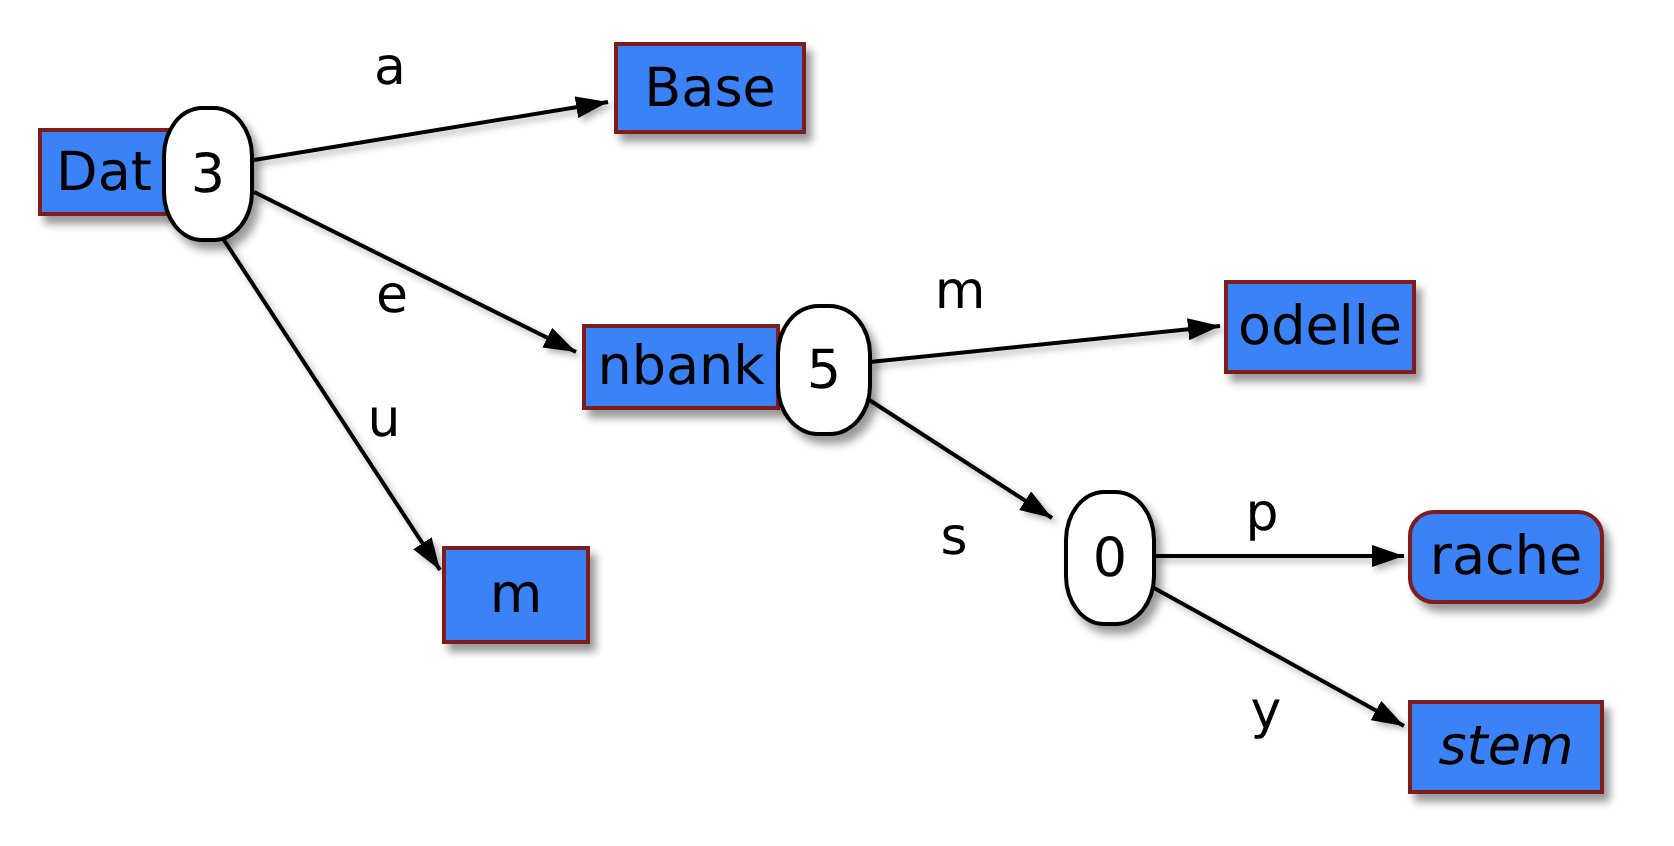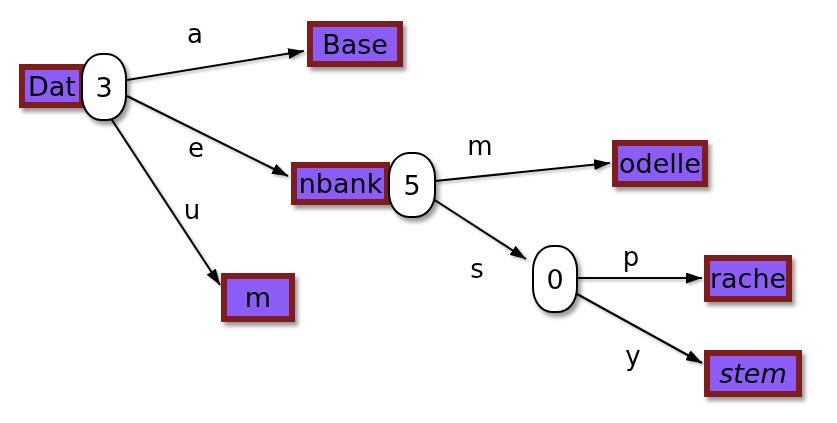--- a/index.html
+++ b/index.html
@@ -14,22 +14,22 @@
   }
   #edges-svg {
     position: absolute;
     left: 0; top: 0;
     z-index: 1;
     filter: drop-shadow(2px 2.5px 1.5px rgba(0,0,0,0.30));
   }
   .rect-node {
     position: absolute;
     box-sizing: border-box;
-    background: #8b5cf6;
-    border: 6px solid #7f1d1d;
+    background: #3b82f6;
+    border: 2px solid #7f1d1d;
     display: flex;
     align-items: center;
     justify-content: center;
     font-size: 27px;
     line-height: 1;
     z-index: 2;
     box-shadow: 3px 4px 4px rgba(0,0,0,0.40);
     text-align: right;
   }
   .oval-node {
@@ -55,21 +55,21 @@
   }
   
   #n-dat    { left:19px;  top:64px;  width:66px; height:44px; }
   #o-dat    { left:81px;  top:53px;  width:46px; height:68px; border-radius:20px / 25px; }
   #n-base   { left:307px; top:21px;  width:96px; height:46px; }
   #n-nbank  { left:291px; top:162px; width:99px; height:43px; }
   #o-nbank  { left:388px; top:152px; width:48px; height:66px; border-radius:21px / 25px; }
   #n-m      { left:221px; top:273px; width:74px; height:49px; }
   #n-odelle { left:612px; top:140px; width:96px; height:47px; }
   #o-zero   { left:532px; top:245px; width:46px; height:68px; border-radius:20px / 25px; }
-  #n-rache  { left:704px; top:255px; width:88px; height:47px; }
+  #n-rache  { left:704px; top:255px; width:98px; height:47px;border-radius:13px; }
   #n-stem   { left:704px; top:350px; width:98px; height:47px;font-style:italic; }
   
   #el-a { left:195px; top:34px;  }
   #el-e { left:196px; top:148px; }
   #el-u { left:192px; top:210px; }
   #el-m { left:480px; top:146px; }
   #el-s { left:477px; top:269px; }
   #el-p { left:631px; top:257px; }
   #el-y { left:633px; top:356px; }
 </style>

